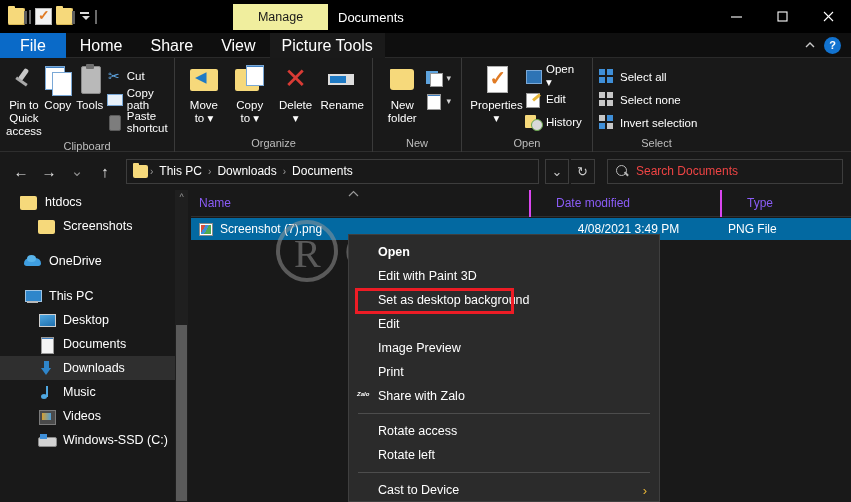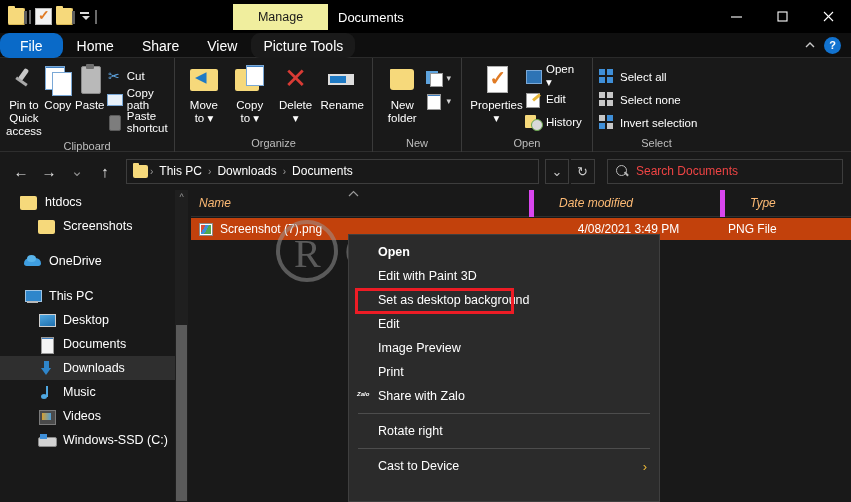--- a/index.html
+++ b/index.html
@@ -77,21 +77,21 @@
   .wbtn svg { display: block; }
 
   
   .tabstrip {
     position: absolute; left: 0; top: 33px; width: 851px; height: 25px;
     background: #0f0f0f; display: flex; align-items: stretch;
     border-bottom: 1px solid #2a2a2a;
   }
   .tab {
     padding: 0 14px; display: flex; align-items: center;
-    font-size: 14px; color: #ffffff; height: 25px; border-radius: 9px;
+    font-size: 16px; color: #ffffff; height: 25px;
   }
   .tab.file { background: #0a6ac8; padding: 0 20px; }
   .tab.pictools { background: #1a1a1a; padding: 0 12px; }
   .tabstrip .spacer { flex: 1; }
   .tab-right { display: flex; align-items: center; gap: 8px; padding-right: 10px; }
   .chev-up {
     width: 12px; height: 12px; position: relative; color: #c9c9c9;
   }
   .help-btn {
     width: 17px; height: 17px; border-radius: 50%;
@@ -387,33 +387,33 @@
   .splitter { position: absolute; left: 188px; top: 0; width: 3px; height: 312px; background: #191919; }
 
   
   .filelist { position: absolute; left: 191px; top: 0; width: 660px; height: 312px; background: #191919; }
   .colhdr {
     position: absolute; left: 0; top: 0; width: 660px; height: 27px;
     background: #191919; border-bottom: 1px solid #2f2f2f;
     display: flex; align-items: center;
   }
   .col {
-    height: 27px; display: flex; align-items: center; font-size: 12px; color: #fdba74;
-    padding-left: 8px; position: relative; font-style: italic;
-  }
-  .col + .col { border-left: 5px solid #d946ef; padding-left: 25px; }
+    height: 27px; display: flex; align-items: center; font-size: 12px; color: #8b5cf6;
+    padding-left: 8px; position: relative;
+  }
+  .col + .col { border-left: 2px solid #d946ef; padding-left: 25px; }
   .col-name { width: 338px; }
   .col-date { width: 191px; }
   .col-type { width: 131px; }
   .sortarrow {
     position: absolute; left: 157px; top: -1px; color: #9a9a9a; font-size: 9px;
   }
   .filerow {
     position: absolute; left: 0; top: 28px; width: 660px; height: 22px;
-    background: #c2410c; display: flex; align-items: center; font-size: 12px; color: #ffffff;
+    background: #0369a1; display: flex; align-items: center; font-size: 12px; color: #ffffff;
   }
   .fr-name { width: 338px; display: flex; align-items: center; gap: 7px; padding-left: 8px; }
   .fr-date { width: 191px; padding-left: 8px; text-align: center; }
   .fr-type { width: 131px; padding-left: 8px; }
   .png-ico {
     width: 14px; height: 13px; position: relative; flex: 0 0 14px;
     background: #ffffff; border: 1px solid #8a8a8a;
   }
   .png-ico::after {
     content: ""; position: absolute; left: 1px; top: 1px; right: 1px; bottom: 1px;
@@ -541,21 +541,21 @@
           <span class="bico pin-ico"></span>
           <span class="lbl">Pin to Quick</span>
           <span>access</span>
         </div>
         <div class="big-btn">
           <span class="bico copy-ico"></span>
           <span class="lbl">Copy</span>
         </div>
         <div class="big-btn">
           <span class="bico paste-ico"></span>
-          <span class="lbl">Paste</span>
+          <span class="lbl">Tools</span>
         </div>
         <div class="small-col">
           <div class="small-btn">
             <span class="sico cut-ico">✂</span>
             <span>Cut</span>
           </div>
           <div class="small-btn">
             <span class="sico copypath-ico"></span>
             <span>Copy path</span>
           </div>
@@ -817,21 +817,24 @@
     </div>
     <div class="ctx-item noicon">
       <span class="ctx-label">Print</span>
     </div>
     <div class="ctx-item">
       <span class="ctx-ico"><i class="zalo-ico"></i></span>
       <span class="ctx-label">Share with Zalo</span>
     </div>
     <div class="ctx-sep"></div>
     <div class="ctx-item noicon">
-      <span class="ctx-label">Rotate right</span>
+      <span class="ctx-label">Rotate access</span>
+    </div>
+    <div class="ctx-item noicon">
+      <span class="ctx-label">Rotate left</span>
     </div>
     <div class="ctx-sep"></div>
     <div class="ctx-item noicon">
       <span class="ctx-label">Cast to Device</span>
       <span class="ctx-arrow">›</span>
     </div>
 
     <div class="ctx-highlight"></div>
   </div>
 

